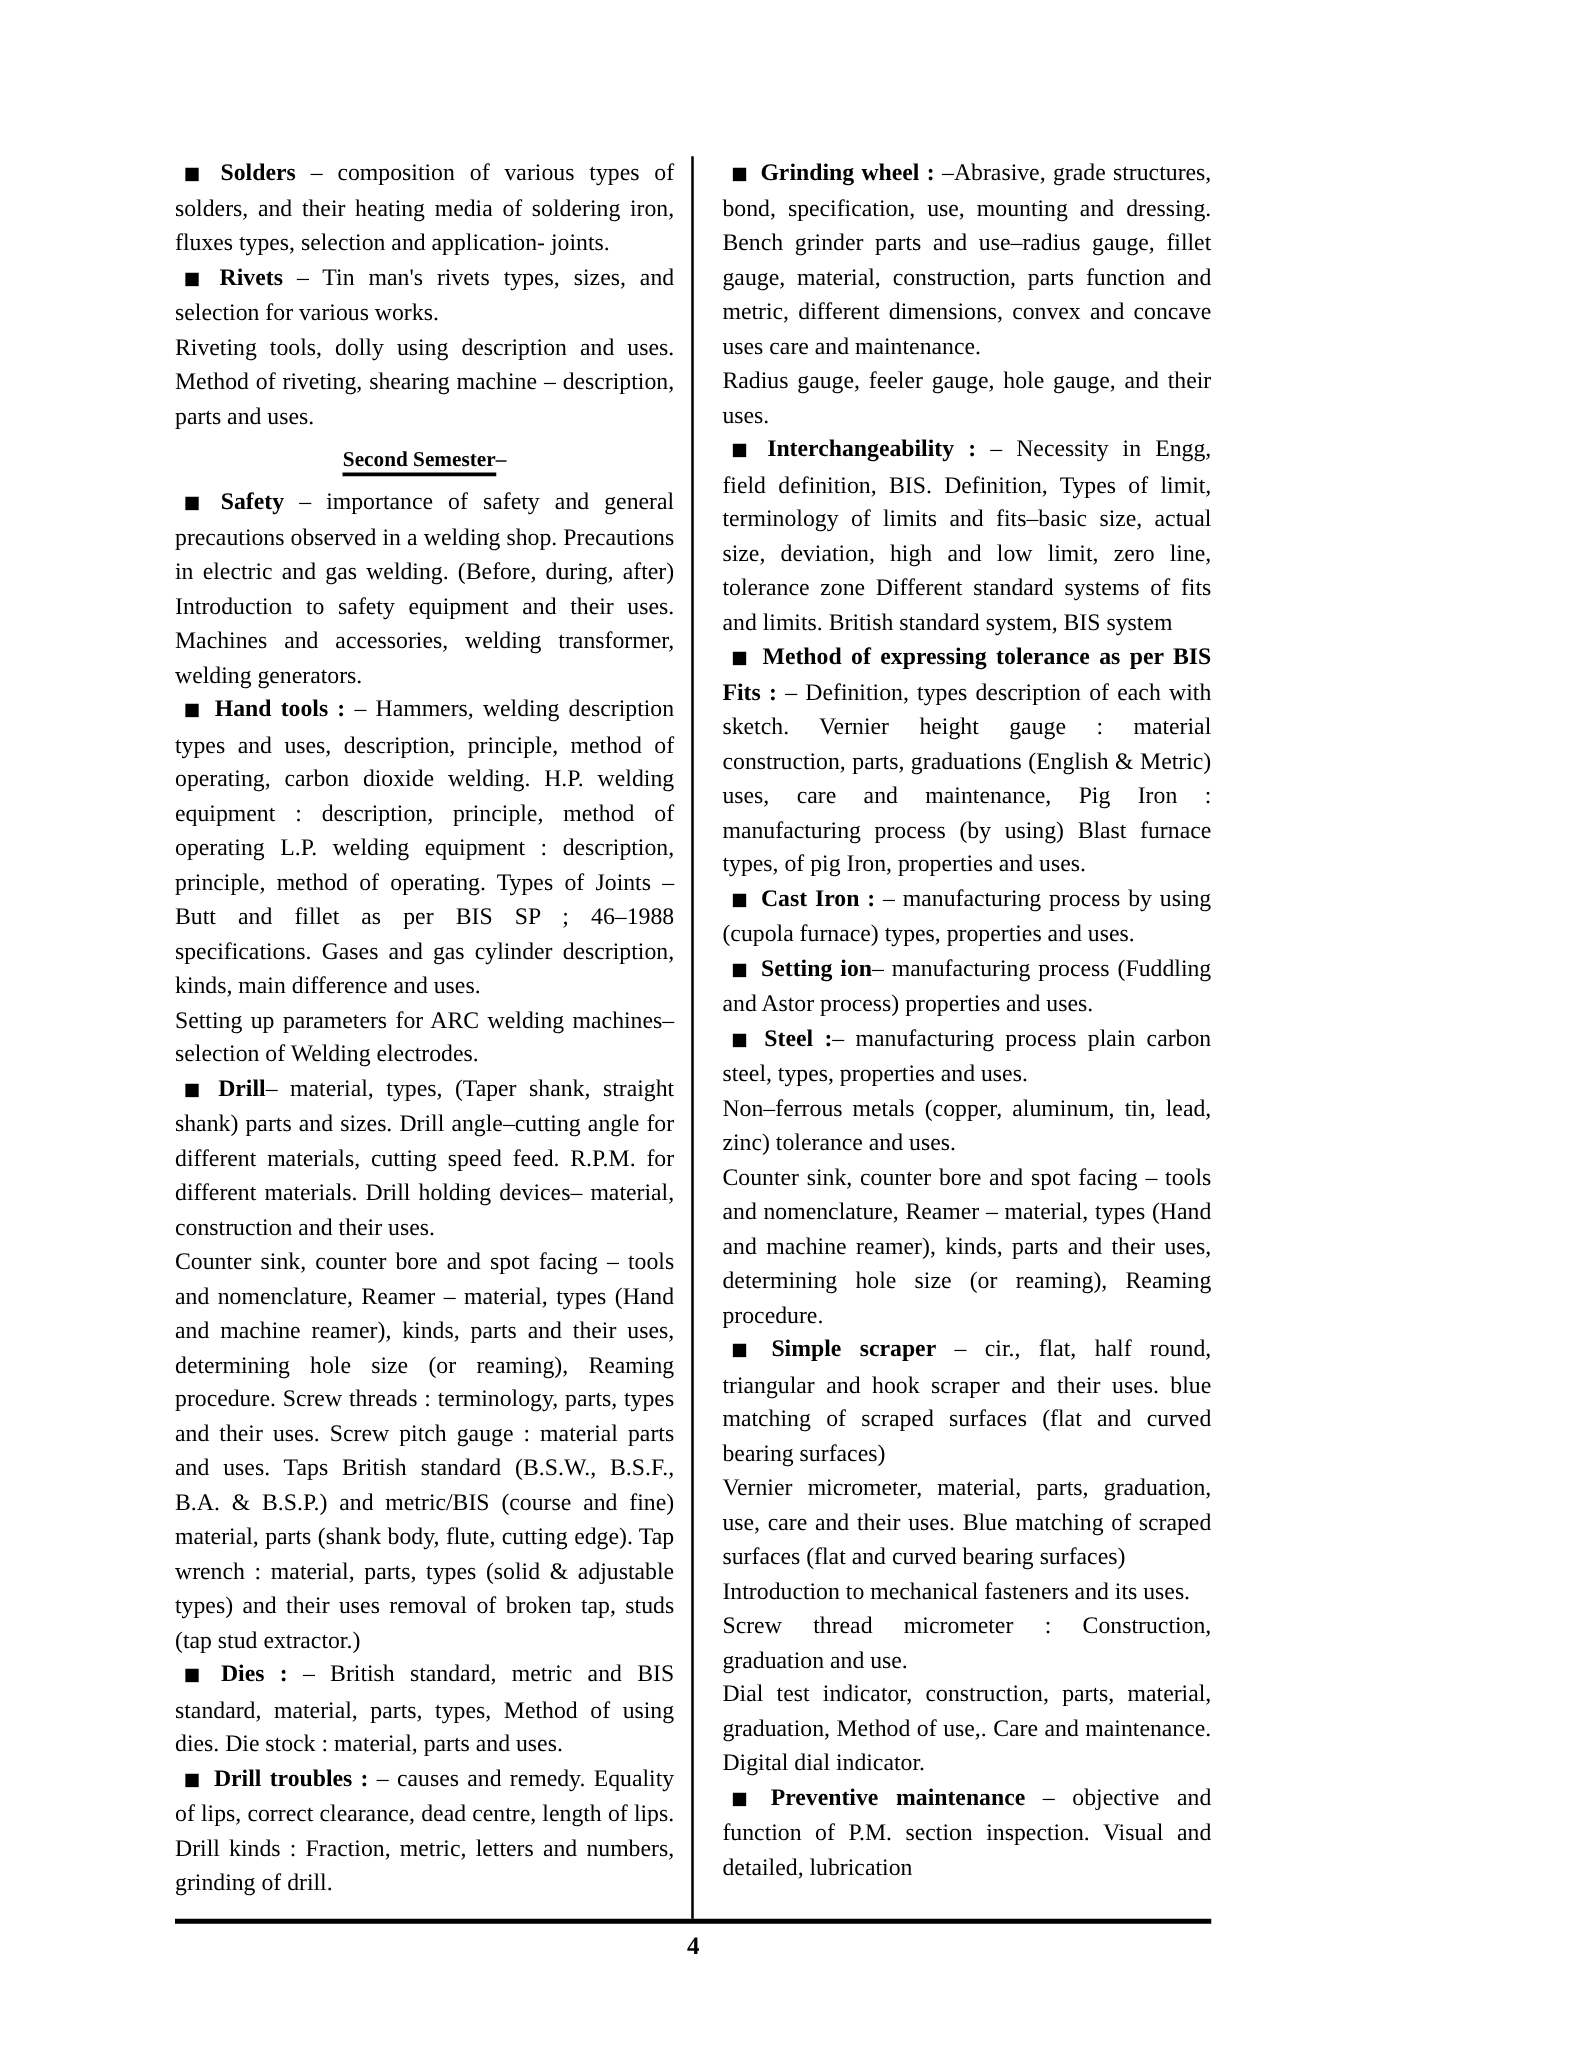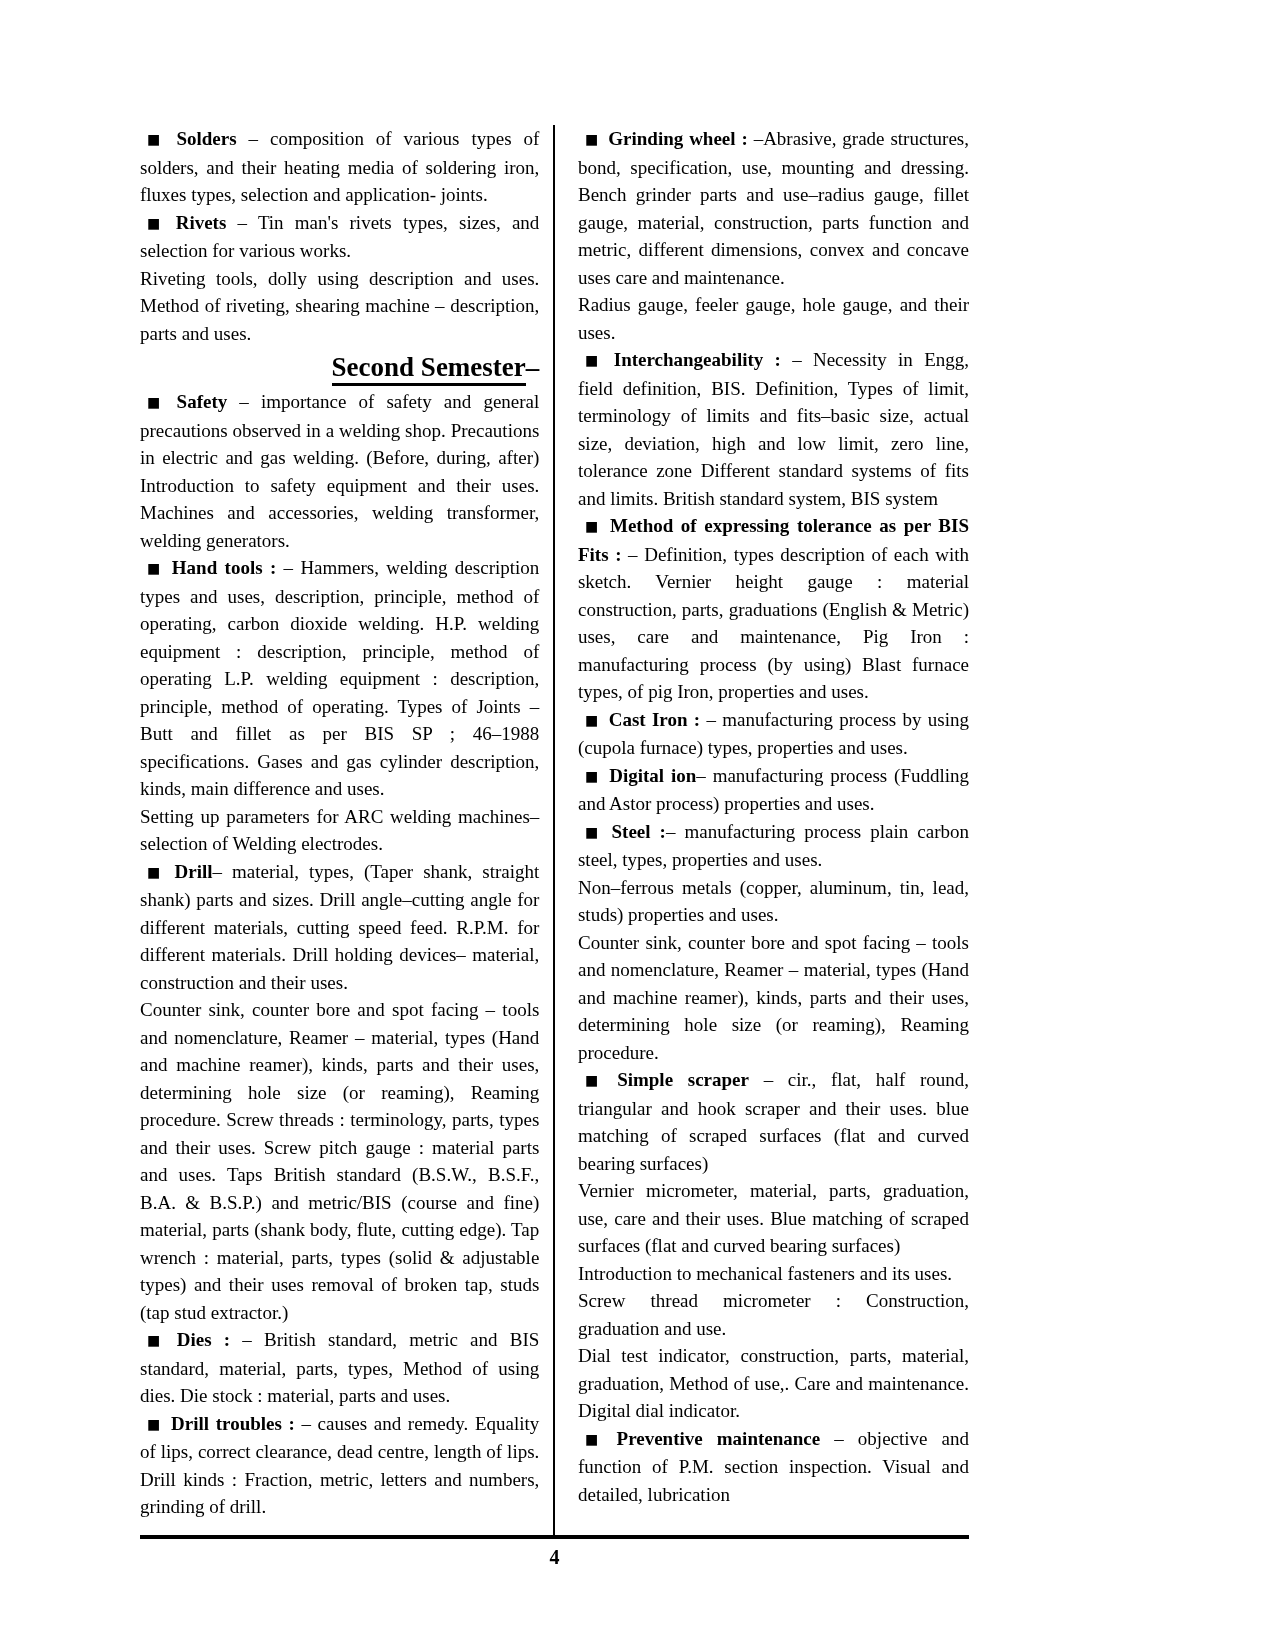--- a/index.html
+++ b/index.html
@@ -37,25 +37,25 @@
   .para.bullet { text-indent: 7px; }
   .sq {
     font-family: "DejaVu Sans", sans-serif;
     font-size: 14px;
     margin-right: 9px;
     vertical-align: 1px;
   }
   .para b { font-weight: bold; }
 
   .heading {
-    font-size: 27px;
+    font-size: 17px;
     line-height: 33px;
     font-weight: bold;
     margin: 4px 0 4px 0;
-    text-align: right;
+    text-align: center;
   }
   .heading .u {
     border-bottom: 3px solid #000;
     padding-bottom: 1px;
   }
 
   .footer-rule {
     height: 4px;
     background: #000;
   }
@@ -84,23 +84,23 @@
         <p class="para bullet"><span class="sq">■</span><b>Dies :</b> – British standard, metric and BIS standard, material, parts, types, Method of using dies. Die stock : material, parts and uses.</p>
         <p class="para bullet"><span class="sq">■</span><b>Drill troubles :</b> – causes and remedy. Equality of lips, correct clearance, dead centre, length of lips. Drill kinds : Fraction, metric, letters and numbers, grinding of drill.</p>
       </div>
     <div class="divider"></div>
     <div class="col col-right">
         <p class="para bullet"><span class="sq">■</span><b>Grinding wheel :</b> –Abrasive, grade structures, bond, specification, use, mounting and dressing. Bench grinder parts and use–radius gauge, fillet gauge, material, construction, parts function and metric, different dimensions, convex and concave uses care and maintenance.</p>
         <p class="para">Radius gauge, feeler gauge, hole gauge, and their uses.</p>
         <p class="para bullet"><span class="sq">■</span><b>Interchangeability :</b> – Necessity in Engg, field definition, BIS. Definition, Types of limit, terminology of limits and fits–basic size, actual size, deviation, high and low limit, zero line, tolerance zone Different standard systems of fits and limits. British standard system, BIS system</p>
         <p class="para bullet"><span class="sq">■</span><b>Method of expressing tolerance as per BIS Fits :</b> – Definition, types description of each with sketch. Vernier height gauge : material construction, parts, graduations (English &amp; Metric) uses, care and maintenance, Pig Iron : manufacturing process (by using) Blast furnace types, of pig Iron, properties and uses.</p>
         <p class="para bullet"><span class="sq">■</span><b>Cast Iron :</b> – manufacturing process by using (cupola furnace) types, properties and uses.</p>
-        <p class="para bullet"><span class="sq">■</span><b>Digital ion</b>– manufacturing process (Fuddling and Astor process) properties and uses.</p>
+        <p class="para bullet"><span class="sq">■</span><b>Setting ion</b>– manufacturing process (Fuddling and Astor process) properties and uses.</p>
         <p class="para bullet"><span class="sq">■</span><b>Steel :</b>– manufacturing process plain carbon steel, types, properties and uses.</p>
-        <p class="para">Non–ferrous metals (copper, aluminum, tin, lead, studs) properties and uses.</p>
+        <p class="para">Non–ferrous metals (copper, aluminum, tin, lead, zinc) tolerance and uses.</p>
         <p class="para">Counter sink, counter bore and spot facing – tools and nomenclature, Reamer – material, types (Hand and machine reamer), kinds, parts and their uses, determining hole size (or reaming), Reaming procedure.</p>
         <p class="para bullet"><span class="sq">■</span><b>Simple scraper</b> – cir., flat, half round, triangular and hook scraper and their uses. blue matching of scraped surfaces (flat and curved bearing surfaces)</p>
         <p class="para">Vernier micrometer, material, parts, graduation, use, care and their uses. Blue matching of scraped surfaces (flat and curved bearing surfaces)</p>
         <p class="para">Introduction to mechanical fasteners and its uses.</p>
         <p class="para">Screw thread micrometer : Construction, graduation and use.</p>
         <p class="para">Dial test indicator, construction, parts, material, graduation, Method of use,. Care and maintenance. Digital dial indicator.</p>
         <p class="para bullet"><span class="sq">■</span><b>Preventive maintenance</b> – objective and function of P.M. section inspection. Visual and detailed, lubrication</p>
       </div>
   </div>
   <div class="footer-rule"></div>

